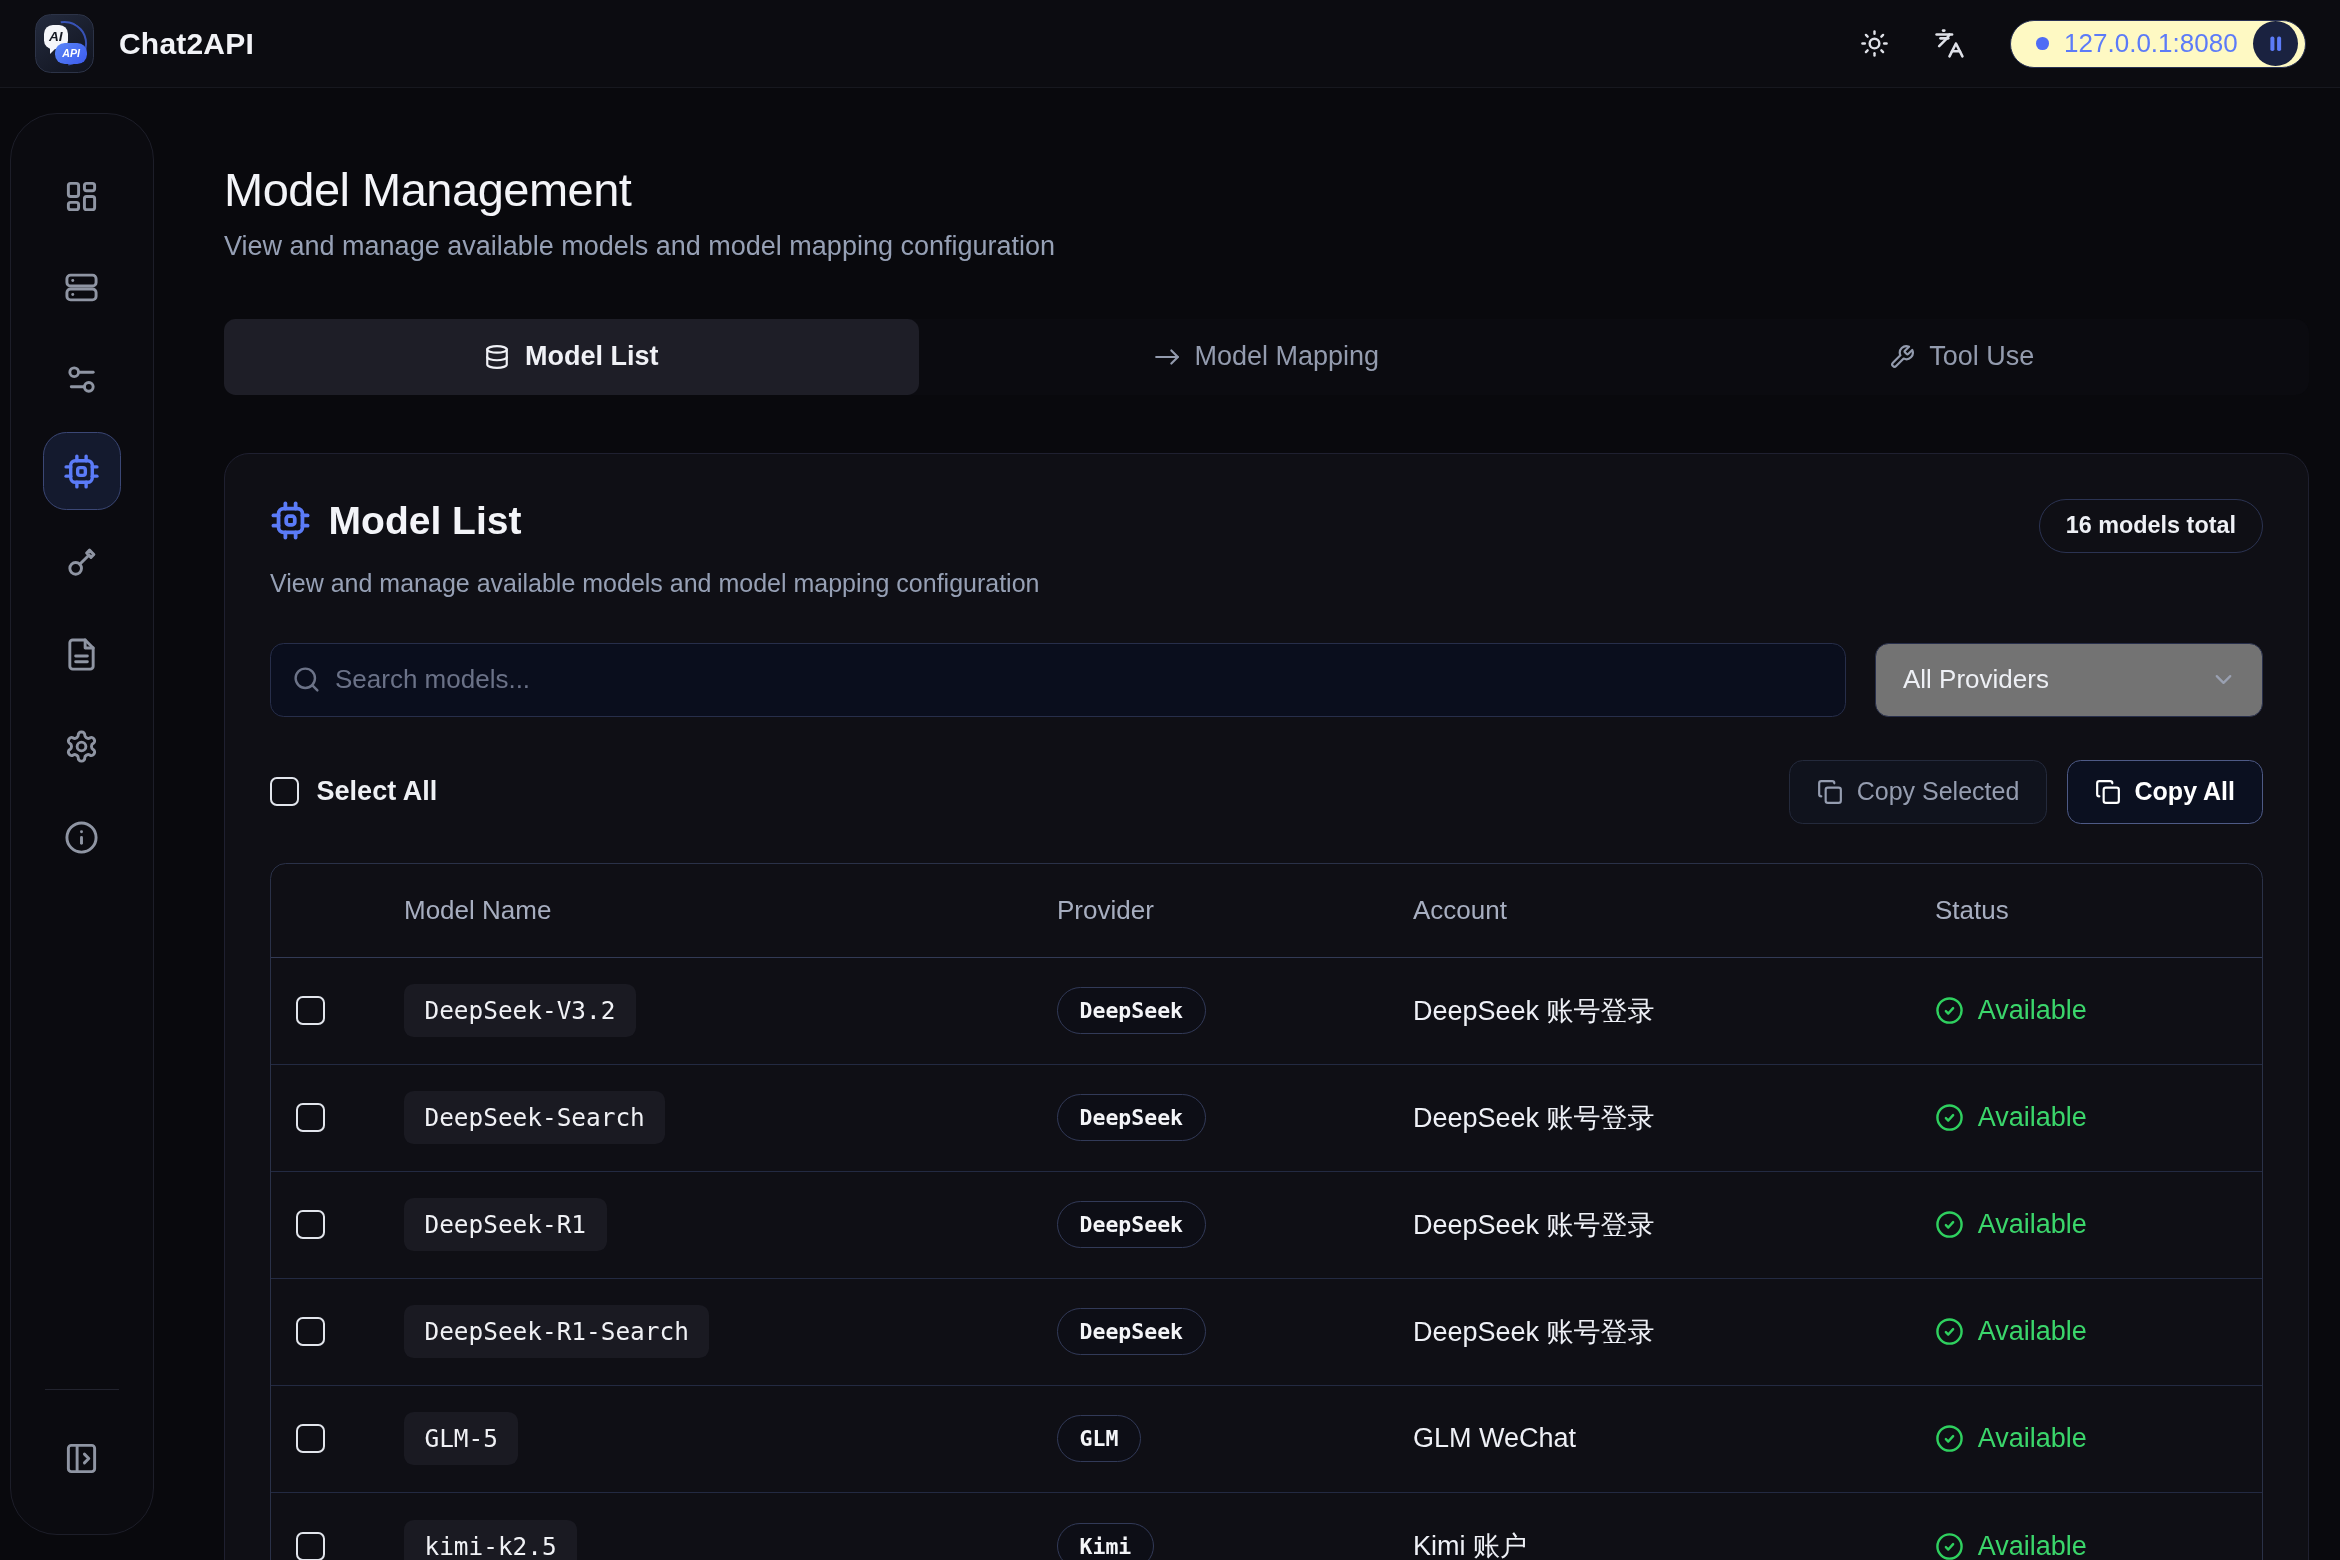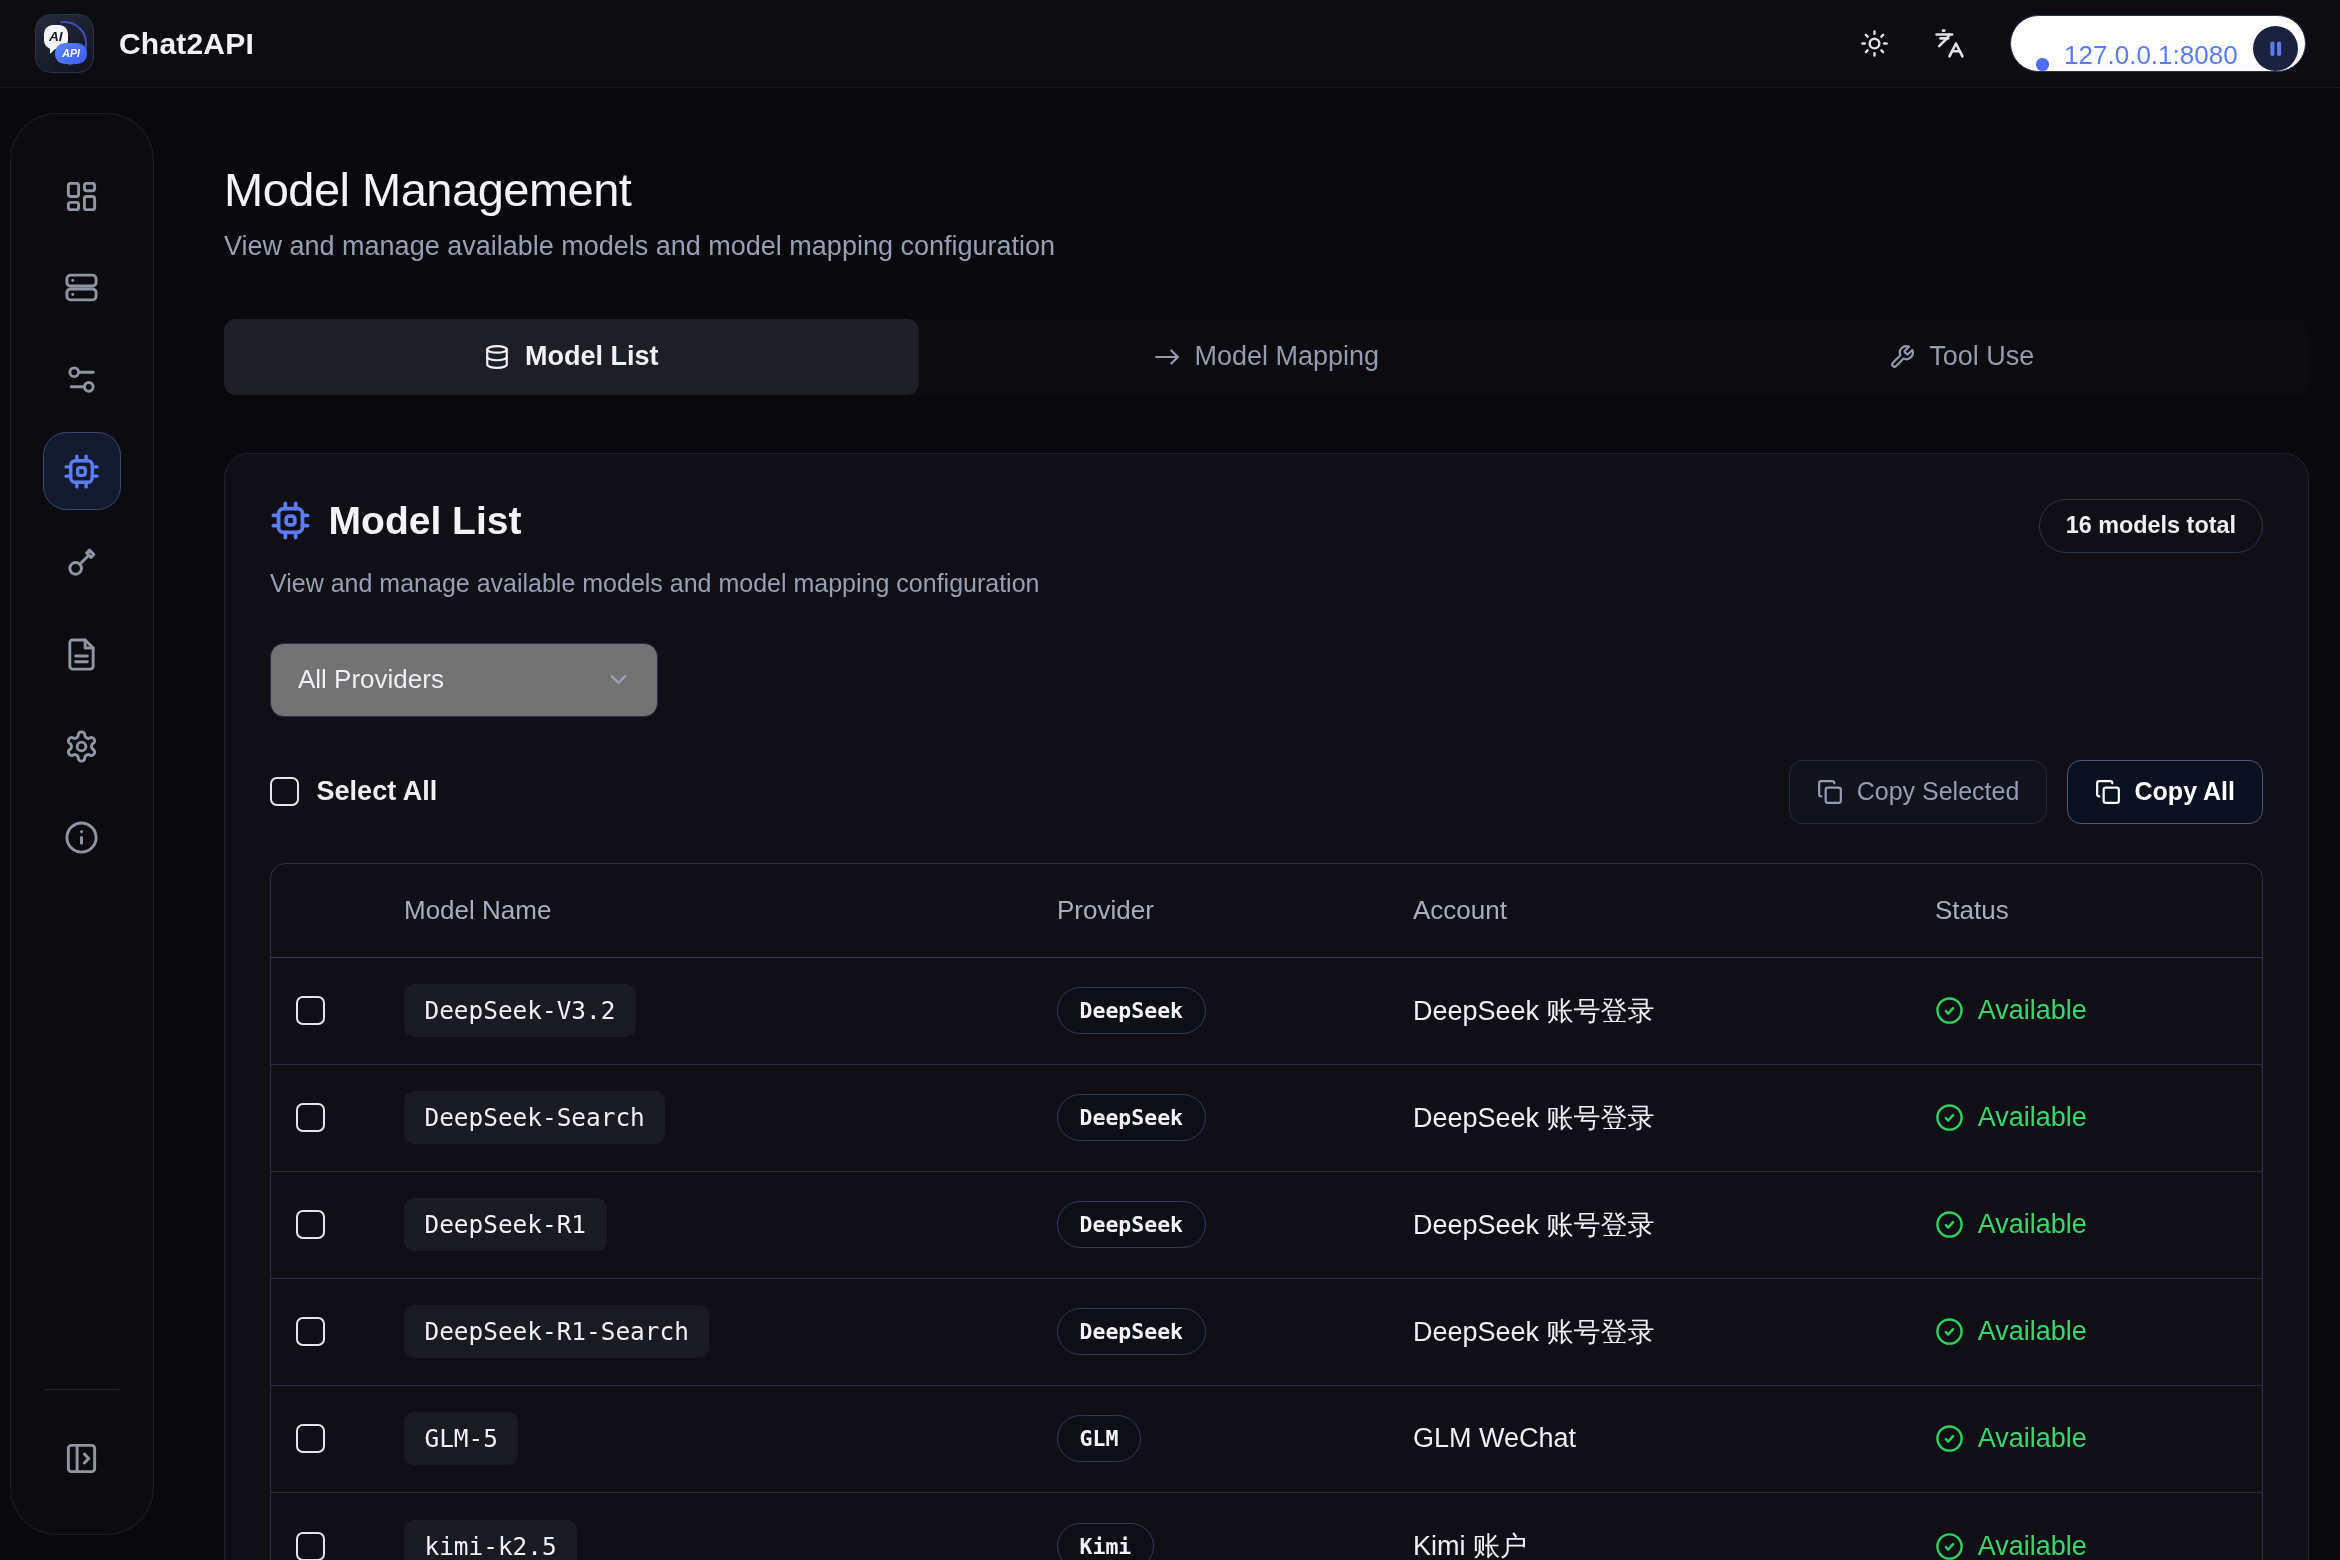--- a/index.html
+++ b/index.html
@@ -20,22 +20,22 @@
                display:flex; align-items:center; justify-content:center; z-index:2; }
   .bubble-ai::after { content:""; position:absolute; left:5.9px; bottom:-4.9px; border:5.9px solid transparent;
                       border-top-color:#f5f6fa; border-left-color:#f5f6fa; border-width:4.9px; }
   .bubble-api { position:absolute; right:5.9px; bottom:7.8px; width:32px; height:21.5px;
                 background:linear-gradient(135deg,#5a86f7,#3c5bee); border-radius:9.8px; color:#fff;
                 font-size:10.7px; font-weight:800; font-style:italic; display:flex; align-items:center;
                 justify-content:center; z-index:3; }
   .app-name { font-size:30px; font-weight:700; letter-spacing:0.2px; color:#f2f3f7; }
   .topbar-right { display:flex; align-items:center; gap:45px; }
   .icon-btn { background:none; border:none; cursor:pointer; display:flex; align-items:center; }
-  .server-pill { height:57px; border-radius:29px; background:#ffffff; border:1px solid #2a3254;
-                 display:flex; align-items:flex-end; gap:15.6px; padding:0 6.8px 0 25px; }
+  .server-pill { height:48px; border-radius:29px; background:#fef9c3; border:1px solid #2a3254;
+                 display:flex; align-items:center; gap:15.6px; padding:0 6.8px 0 25px; }
   .server-dot { width:12.7px; height:12.7px; border-radius:50%; background:#4f6cf5; }
   .server-addr { font-size:26px; color:#5c7bf8; font-weight:500; }
   .pause-chip { width:45px; height:45px; border-radius:50%; background:#1a2240;
                 display:flex; align-items:center; justify-content:center; }
 
   
   .sidebar { position:absolute; left:9.8px; top:113px; width:144px; height:1422px;
              background:#0b0b10; border:1px solid #1d1e29; border-radius:47px;
              display:flex; flex-direction:column; align-items:center; padding:43px 0 37px; }
   .side-nav { display:flex; flex-direction:column; align-items:center; gap:13.7px; }
@@ -282,20 +282,27 @@
             <path d="M19 9h3"></path>
             <path d="M19 15h3"></path>
           </svg>
         <span class="card-title">Model List</span>
       </div>
       <span class="total-badge">16 models total</span>
     </div>
     <p class="card-sub">View and manage available models and model mapping configuration</p>
 
     <div class="search-row">
+      <div class="search-box">
+        <svg class="search-icon" width="29" height="29" viewBox="0 0 24 24" fill="none" stroke="#6c7388" stroke-width="2" stroke-linecap="round">
+            <circle cx="11" cy="11" r="8"></circle>
+            <path d="m21 21-4.3-4.3"></path>
+          </svg>
+        <input type="text" placeholder="Search models..." style="">
+      </div>
       <div class="provider-select">
         <span>All Providers</span>
         <svg width="27" height="27" viewBox="0 0 24 24" fill="none" stroke="#9aa1b2" stroke-width="2" stroke-linecap="round" stroke-linejoin="round">
             <path d="m6 9 6 6 6-6"></path>
           </svg>
       </div>
     </div>
 
     <div class="select-row">
       <div class="select-all">

